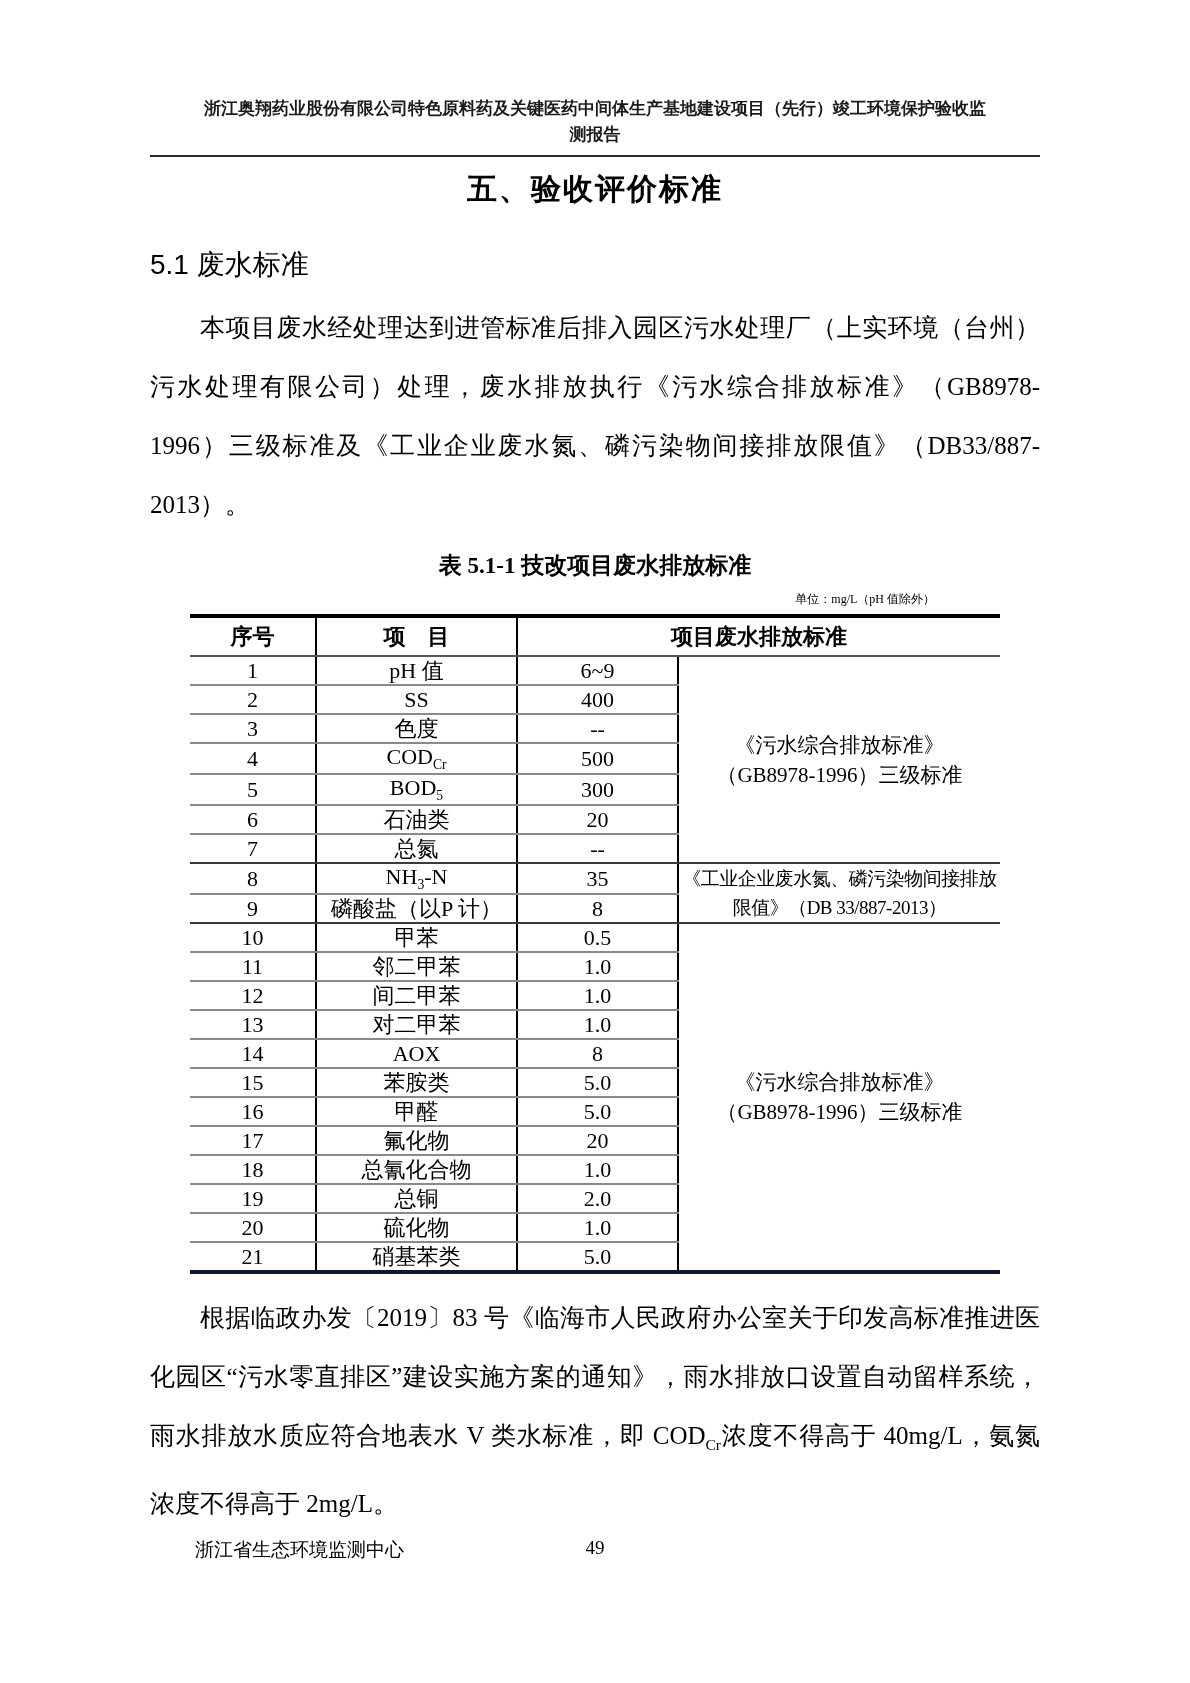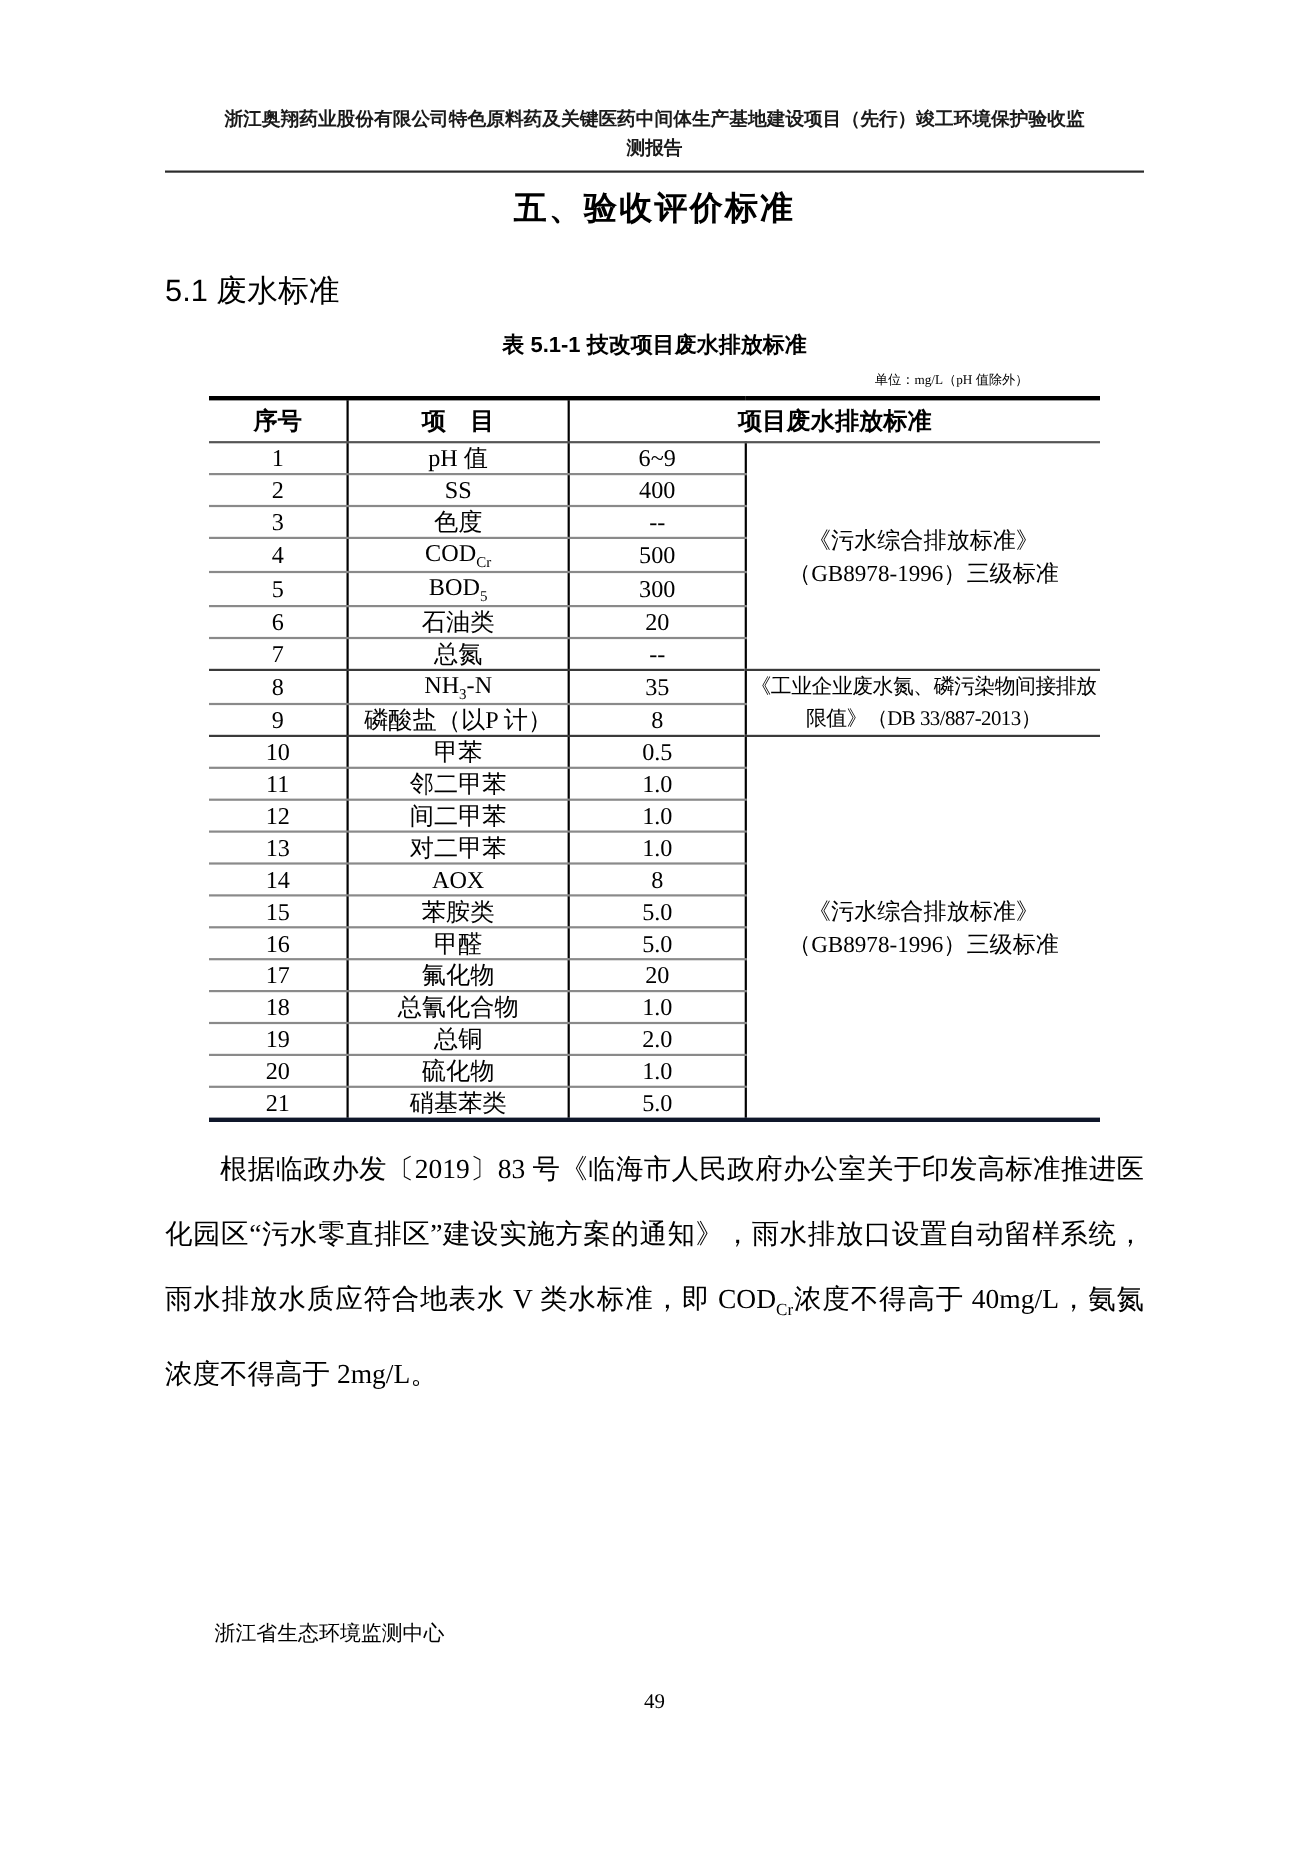--- a/index.html
+++ b/index.html
@@ -44,23 +44,23 @@
     font-size: 25px;
     line-height: 59px;
     text-align: justify;
     text-indent: 2em;
   }
   .para sub, .item-sub { font-size: 0.62em; }
 
   .table-caption {
     margin-top: 16px;
     text-align: center;
-    font-family: Liberation Sans, sans-serif;
-    font-weight: bold;
-    font-size: 20px;
+    font-family: Liberation Serif, serif;
+    font-weight: bold;
+    font-size: 23px;
   }
   .unit-note {
     margin-top: 10px;
     text-align: right;
     padding-right: 105px;
     font-size: 12px;
   }
 
   table.standards-table {
     margin: 6px 0 0 40px;
@@ -89,39 +89,40 @@
     padding: 0;
     line-height: 1.15;
   }
   .col-sep { border-right: 2px solid #000; }
   tr.group-end td { border-bottom: 2px solid #3a3a3a; }
   .standards-table tbody tr:last-child td { border-bottom: none; }
   td.standard-cell { font-size: 21px; line-height: 30px; border-bottom: none; }
   td.standard-cell.standard-end { border-bottom: 2px solid #3a3a3a; }
   td.standard-cell.compact { font-size: 19px; letter-spacing: -0.5px; line-height: 29px; }
 
-  .footer-org { position: absolute; left: 195px; top: 1472px; font-size: 19px; }
+  .footer-org { position: absolute; left: 195px; top: 1537px; font-size: 19px; }
   .page-number { position: absolute; left: 0; top: 1537px; width: 1190px; text-align: center; font-size: 19px; }
 </style>
 </head>
 <body>
 
 <div class="page">
   <div class="content">
 
     <div class="doc-header">
       <div>浙江奥翔药业股份有限公司特色原料药及关键医药中间体生产基地建设项目（先行）竣工环境保护验收监</div>
       <div>测报告</div>
     </div>
     <div class="header-rule"></div>
 
     <div class="page-title">五、验收评价标准</div>
 
     <div class="section-heading">5.1 废水标准</div>
 
+    <div class="para">本项目废水经处理达到进管标准后排入园区污水处理厂（上实环境（台州）污水处理有限公司）处理，废水排放执行《污水综合排放标准》（GB8978-1996）三级标准及《工业企业废水氮、磷污染物间接排放限值》（DB33/887-2013）。</div>
 
     <div class="table-caption">表 5.1-1 技改项目废水排放标准</div>
     <div class="unit-note">单位：mg/L（pH 值除外）</div>
 
     <table class="standards-table">
       <colgroup>
         <col style="width:126px">
           <col style="width:201px">
           <col style="width:161px">
           <col style="width:322px">

